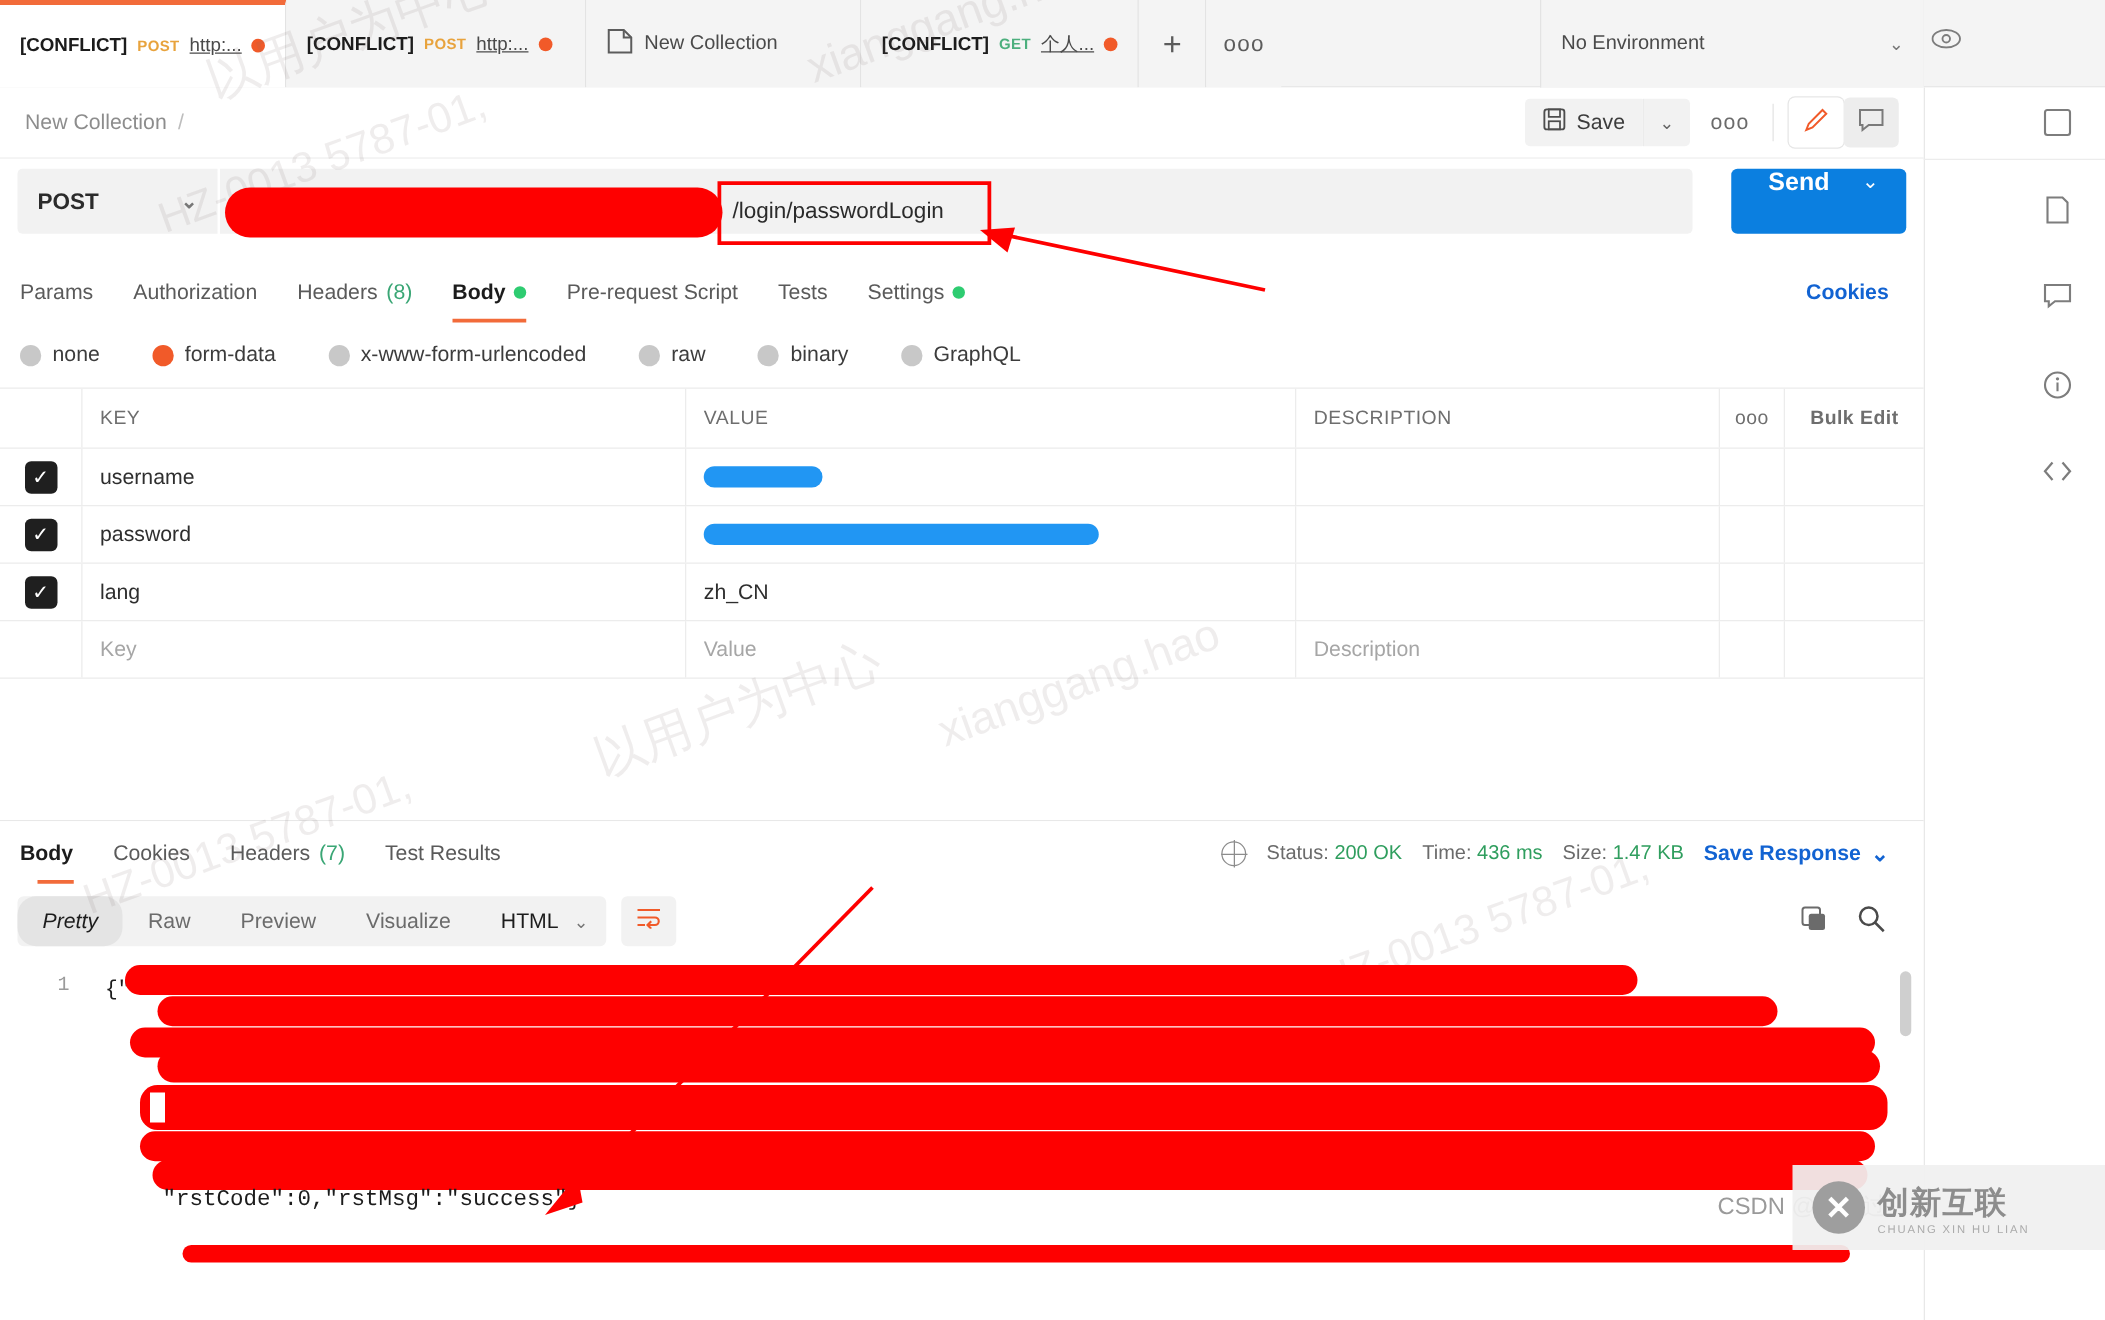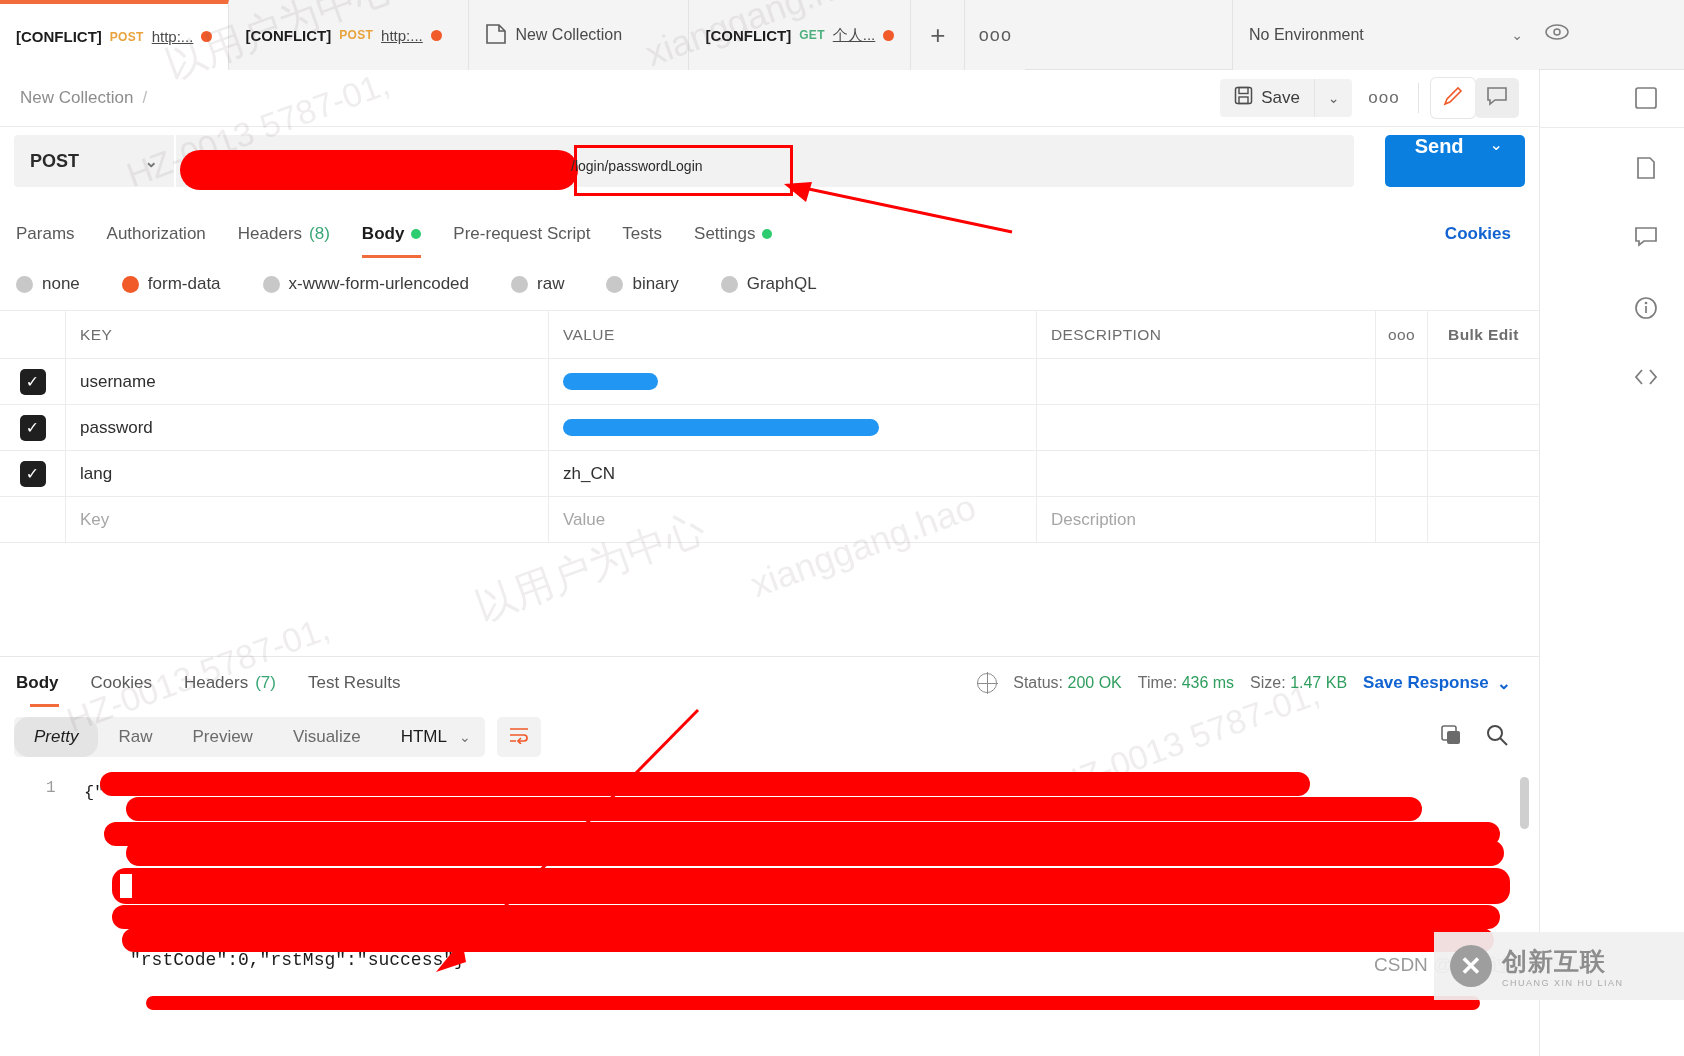--- a/index.html
+++ b/index.html
@@ -394,21 +394,21 @@
     </div>
     <div class="url-box">
       <span style="opacity:0">&nbsp;</span>
     </div>
     <div class="send-wrap">
       <span class="send-lbl">Send</span>
       <span class="send-chev">⌄</span>
     </div>
   </div>
   <div class="redact-url"></div>
-  <div style="position:absolute;left:571px;top:158px;font-size:14px;color:#2b2b2b;z-index:8;">/login/passwordLogin</div>
+  <div style="position:absolute;left:586px;top:158px;font-size:18px;color:#2b2b2b;z-index:8;">/login/passwordLogin</div>
   <div class="outline-url"></div>
 
   <svg style="position:absolute;left:780px;top:178px;z-index:9;" width="240" height="62">
     <line x1="232" y1="54" x2="24" y2="10" stroke="#fe0000" stroke-width="3"></line>
     <polygon points="4,6 32,4 26,24" fill="#fe0000"></polygon>
   </svg>
 
   <div class="reqtabs">
     <div class="rtab">
         <span>Params</span>

